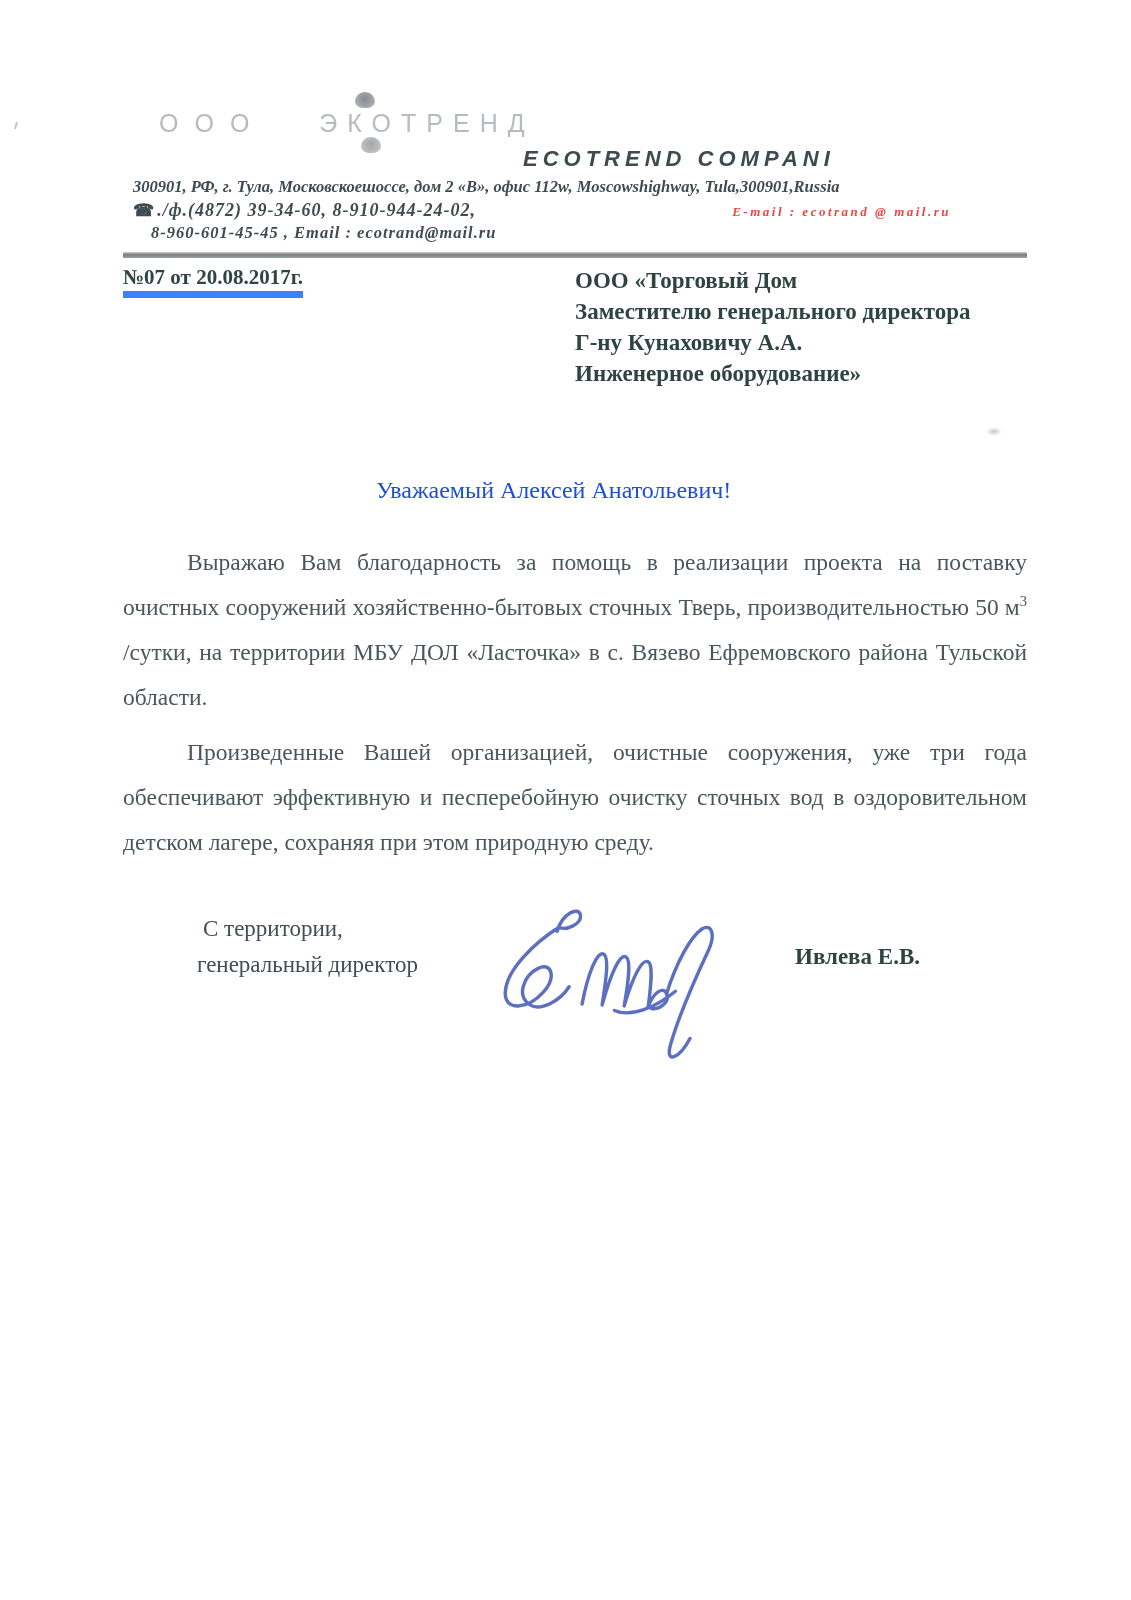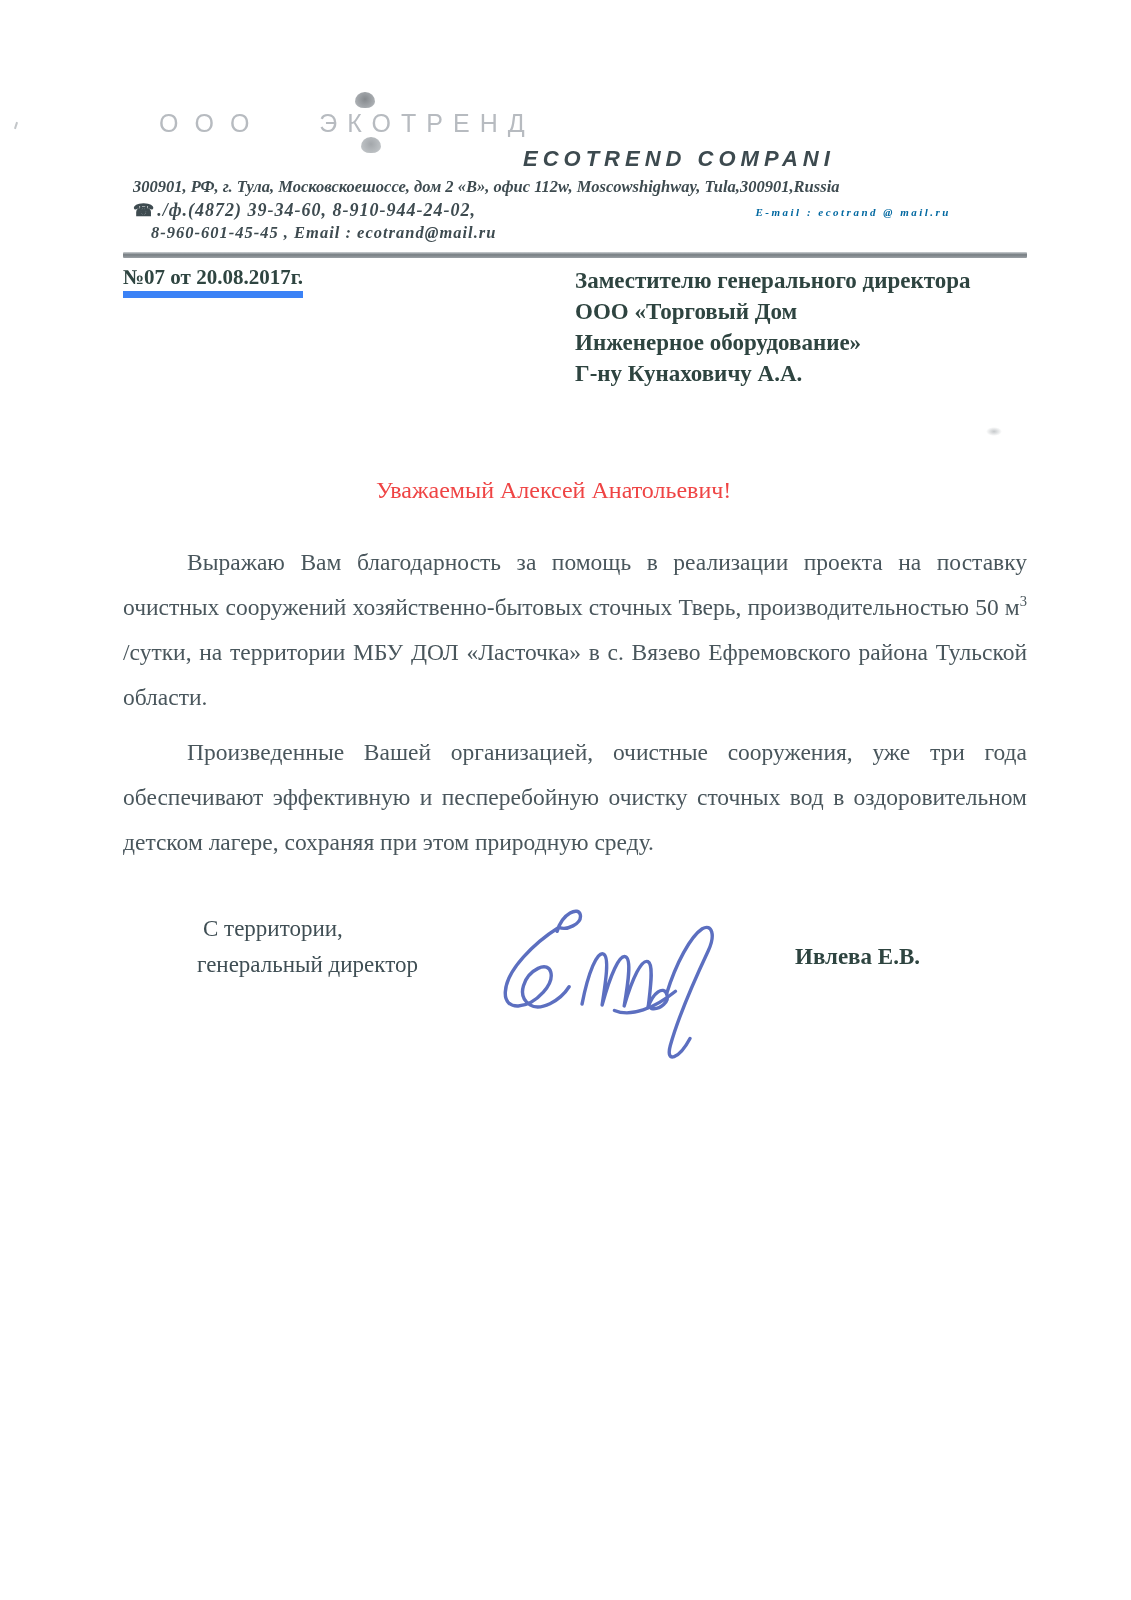--- a/index.html
+++ b/index.html
@@ -56,22 +56,22 @@
     margin-top:3px;
   }
   .phone-left {
     margin-left:10px;
     font-style:italic; font-weight:700; font-size:18px; color:#3e4b50;
     letter-spacing:1px; white-space:nowrap;
   }
   .phone-icon { font-style:normal; font-size:17px; margin-right:2px; }
   .email-right {
     margin-right:76px;
-    font-style:italic; font-weight:700; font-size:11px;
-    letter-spacing:2.5px; color:#0369a1; white-space:nowrap;
+    font-style:italic; font-weight:700; font-size:13px;
+    letter-spacing:2.5px; color:#ef4444; white-space:nowrap;
   }
   .phone-row2 {
     margin-top:2px; margin-left:28px;
     font-style:italic; font-weight:700; font-size:16.5px;
     letter-spacing:1px; color:#3e4b50;
   }
   .divider {
     margin-top:9px; height:6px; width:100%;
     background:linear-gradient(180deg,#cdd1d4 0%,#767d82 45%,#9ba1a5 100%);
     border-radius:1px;
@@ -86,21 +86,21 @@
   }
   .addressee {
     margin-left:auto; width:452px;
     font-weight:700; font-size:23px; line-height:31px;
     color:#2e4440;
   }
 
   
   .salutation {
     margin-top:88px; margin-left:253px;
-    font-size:24px; color:#ef4444;
+    font-size:24px; color:#1d4ed8;
   }
   .body-p {
     margin:36px 0 0 0;
     font-size:23.5px; line-height:45px;
     text-align:justify; text-align-last:left;
     text-indent:64px; color:#49565c;
   }
   .body-p + .body-p { margin-top:10px; }
   .body-p sup { font-size:0.62em; line-height:0; }
 
@@ -158,24 +158,24 @@
       </div>
 
       <div class="phone-row2">8-960-601-45-45 , Email : ecotrand@mail.ru</div>
 
       <div class="divider"></div>
     </header>
 
     <div class="ref-addr-row">
       <span class="ref">№07 от 20.08.2017г.</span>
       <div class="addressee">
+        <div>ООО «Торговый Дом</div>
         <div>Заместителю генерального директора</div>
-        <div>ООО «Торговый Дом</div>
+        <div>Г-ну Кунаховичу А.А.</div>
         <div>Инженерное оборудование»</div>
-        <div>Г-ну Кунаховичу А.А.</div>
       </div>
     </div>
 
     <div class="salutation">Уважаемый Алексей Анатольевич!</div>
 
     <p class="body-p"><span>Выражаю Вам благодарность за помощь в реализации проекта на поставку очистных сооружений хозяйственно-бытовых сточных Тверь, производительностью 50 м</span><sup>3</sup><span> /сутки, на территории МБУ ДОЛ «Ласточка» в с. Вязево Ефремовского района Тульской области.</span></p>
 
     <p class="body-p">Произведенные Вашей организацией, очистные сооружения, уже три года обеспечивают эффективную и песперебойную очистку сточных вод в оздоровительном детском лагере, сохраняя при этом природную среду.</p>
 
     <div class="sig-row">

